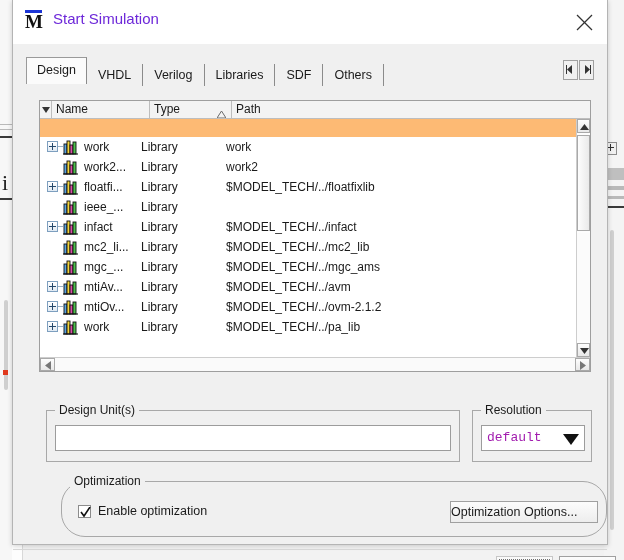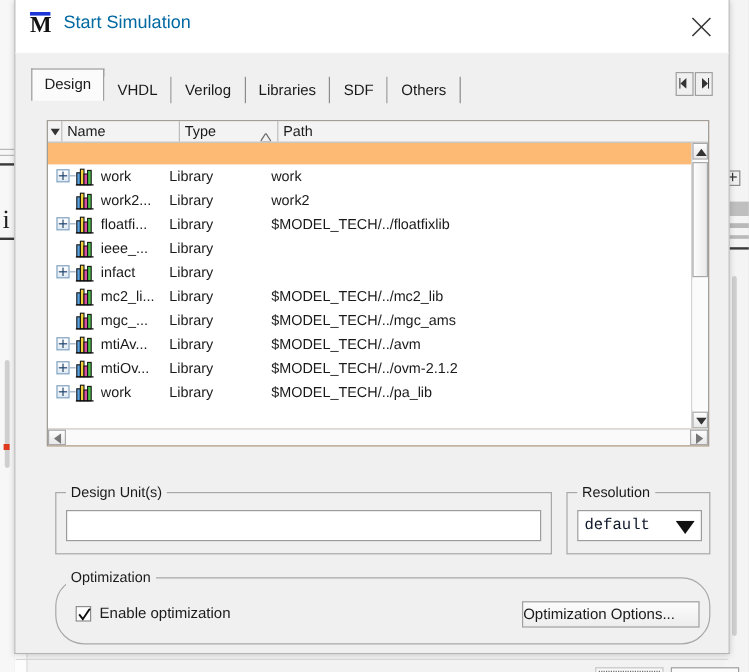--- a/index.html
+++ b/index.html
@@ -119,21 +119,21 @@
     font-weight: bold;
     font-size: 19px;
     line-height: 19px;
     color: #111;
   }
   .title-text {
     position: absolute;
     left: 40px;
     top: 10px;
     font-size: 15px;
-    color: #0369a1;
+    color: #6d28d9;
     white-space: nowrap;
   }
   .title-close {
     position: absolute;
     right: 0;
     top: 0;
     width: 46px;
     height: 44px;
     cursor: default;
   }
@@ -442,29 +442,29 @@
     border: 1px solid #9c9c9c;
     box-sizing: border-box;
     cursor: default;
   }
   .combo-val {
     position: absolute;
     left: 5px;
     top: 4px;
     font-family: "Liberation Mono", monospace;
     font-size: 13px;
-    color: #0f172a;
+    color: #a21caf;
   }
   .combo-arrow {
     position: absolute;
     right: 5px;
     top: 8px;
   }
 
-  .grp-opt { left: 33px; top: 437px; width: 546px; height: 56px; border-radius: 24px; }
+  .grp-opt { left: 48px; top: 437px; width: 546px; height: 56px; border-radius: 24px; }
   .checkrow {
     position: absolute;
     left: 16px;
     top: 22px;
     display: flex;
     align-items: center;
     cursor: default;
   }
   .checkbox {
     position: relative;
@@ -688,20 +688,21 @@
             <svg width="16" height="15" viewBox="0 0 16 15">
               <rect x="1" y="4" width="3" height="10" fill="#5aa3e0" stroke="#111" stroke-width="0.9"></rect>
               <rect x="4" y="1" width="3" height="13" fill="#f2d43c" stroke="#111" stroke-width="0.9"></rect>
               <rect x="7" y="5" width="3" height="9" fill="#d94fa5" stroke="#111" stroke-width="0.9"></rect>
               <rect x="10" y="2" width="3" height="12" fill="#4cc14c" stroke="#111" stroke-width="0.9"></rect>
               <path d="M0 14 L15 14" stroke="#111" stroke-width="1.1"></path>
             </svg>
           </div>
           <div class="cell-name">infact</div>
           <div class="cell-type">Library</div>
+          <div class="cell-path">$MODEL_TECH/../infact</div>
         </div>
 
         <div class="row">
           <div class="lib-icon">
             <svg width="16" height="15" viewBox="0 0 16 15">
               <rect x="1" y="4" width="3" height="10" fill="#5aa3e0" stroke="#111" stroke-width="0.9"></rect>
               <rect x="4" y="1" width="3" height="13" fill="#f2d43c" stroke="#111" stroke-width="0.9"></rect>
               <rect x="7" y="5" width="3" height="9" fill="#d94fa5" stroke="#111" stroke-width="0.9"></rect>
               <rect x="10" y="2" width="3" height="12" fill="#4cc14c" stroke="#111" stroke-width="0.9"></rect>
               <path d="M0 14 L15 14" stroke="#111" stroke-width="1.1"></path>

